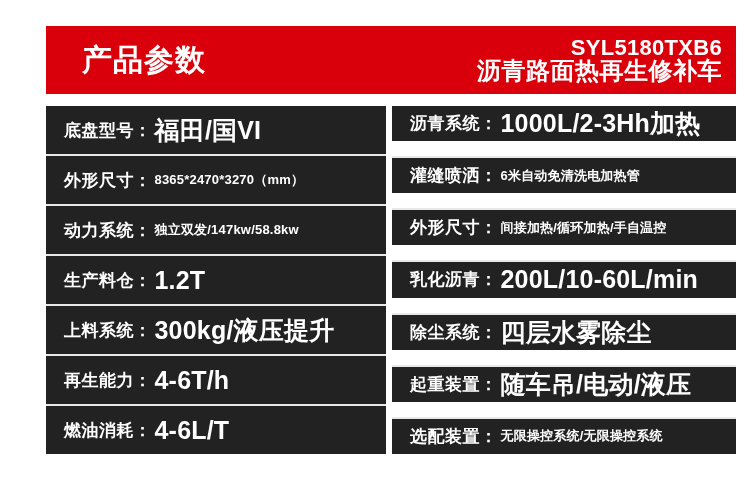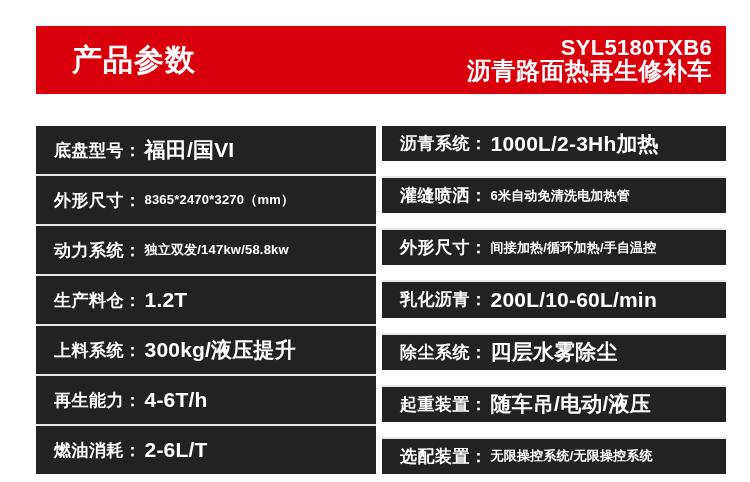--- a/index.html
+++ b/index.html
@@ -9,21 +9,21 @@
   }
   body {
     width: 750px;
     height: 482px;
     font-family: "Liberation Sans", "DejaVu Sans", sans-serif;
     position: relative;
     overflow: hidden;
   }
   #page {
     position: absolute;
-    left: 6px; top: 0;
+    left: 16px; top: 0;
     width: 722px;
     height: 482px;
     background: #ffffff;
   }
 
   
   .header-band {
     position: absolute;
     left: 30px;
     top: 26px;
@@ -67,21 +67,20 @@
 
   
   .specs {
     position: absolute;
     left: 30px;
     top: 106px;
     width: 690px;
     height: 348px;
     display: flex;
     justify-content: space-between;
-    margin-top: 20px;
   }
   .spec-col {
     width: 340px;
     display: flex;
     flex-direction: column;
   }
   .spec-col.right { width: 344px; gap: 15px; }
 
   .spec-row {
     position: relative;
@@ -106,21 +105,21 @@
   .spec-value {
     font-size: 17px;
     font-weight: bold;
     color: #ffffff;
     white-space: nowrap;
     margin-left: 3px;
     letter-spacing: 0.2px;
   }
   .spec-value.sm { font-size: 13px; }
   .spec-value.xs { font-size: 13px; }
-  .spec-value.lg { font-size: 21px; }
+  .spec-value.lg { font-size: 25px; }
 </style>
 </head>
 <body>
 
 <div id="page">
 
   <div class="header-band">
     <div class="header-title">产品参数</div>
     <div class="header-right">
       <div class="header-model">SYL5180TXB6</div>
@@ -150,21 +149,21 @@
       <div class="spec-row">
         <span class="spec-label">上料系统：</span>
         <span class="spec-value lg">300kg/液压提升</span>
       </div>
       <div class="spec-row">
         <span class="spec-label">再生能力：</span>
         <span class="spec-value lg">4-6T/h</span>
       </div>
       <div class="spec-row">
         <span class="spec-label">燃油消耗：</span>
-        <span class="spec-value lg">2-6L/T</span>
+        <span class="spec-value lg">4-6L/T</span>
       </div>
     </div>
 
     <div class="spec-col right">
       <div class="spec-row">
         <span class="spec-label">沥青系统：</span>
         <span class="spec-value lg">1000L/2-3Hh加热</span>
       </div>
       <div class="spec-row">
         <span class="spec-label">灌缝喷洒：</span>

